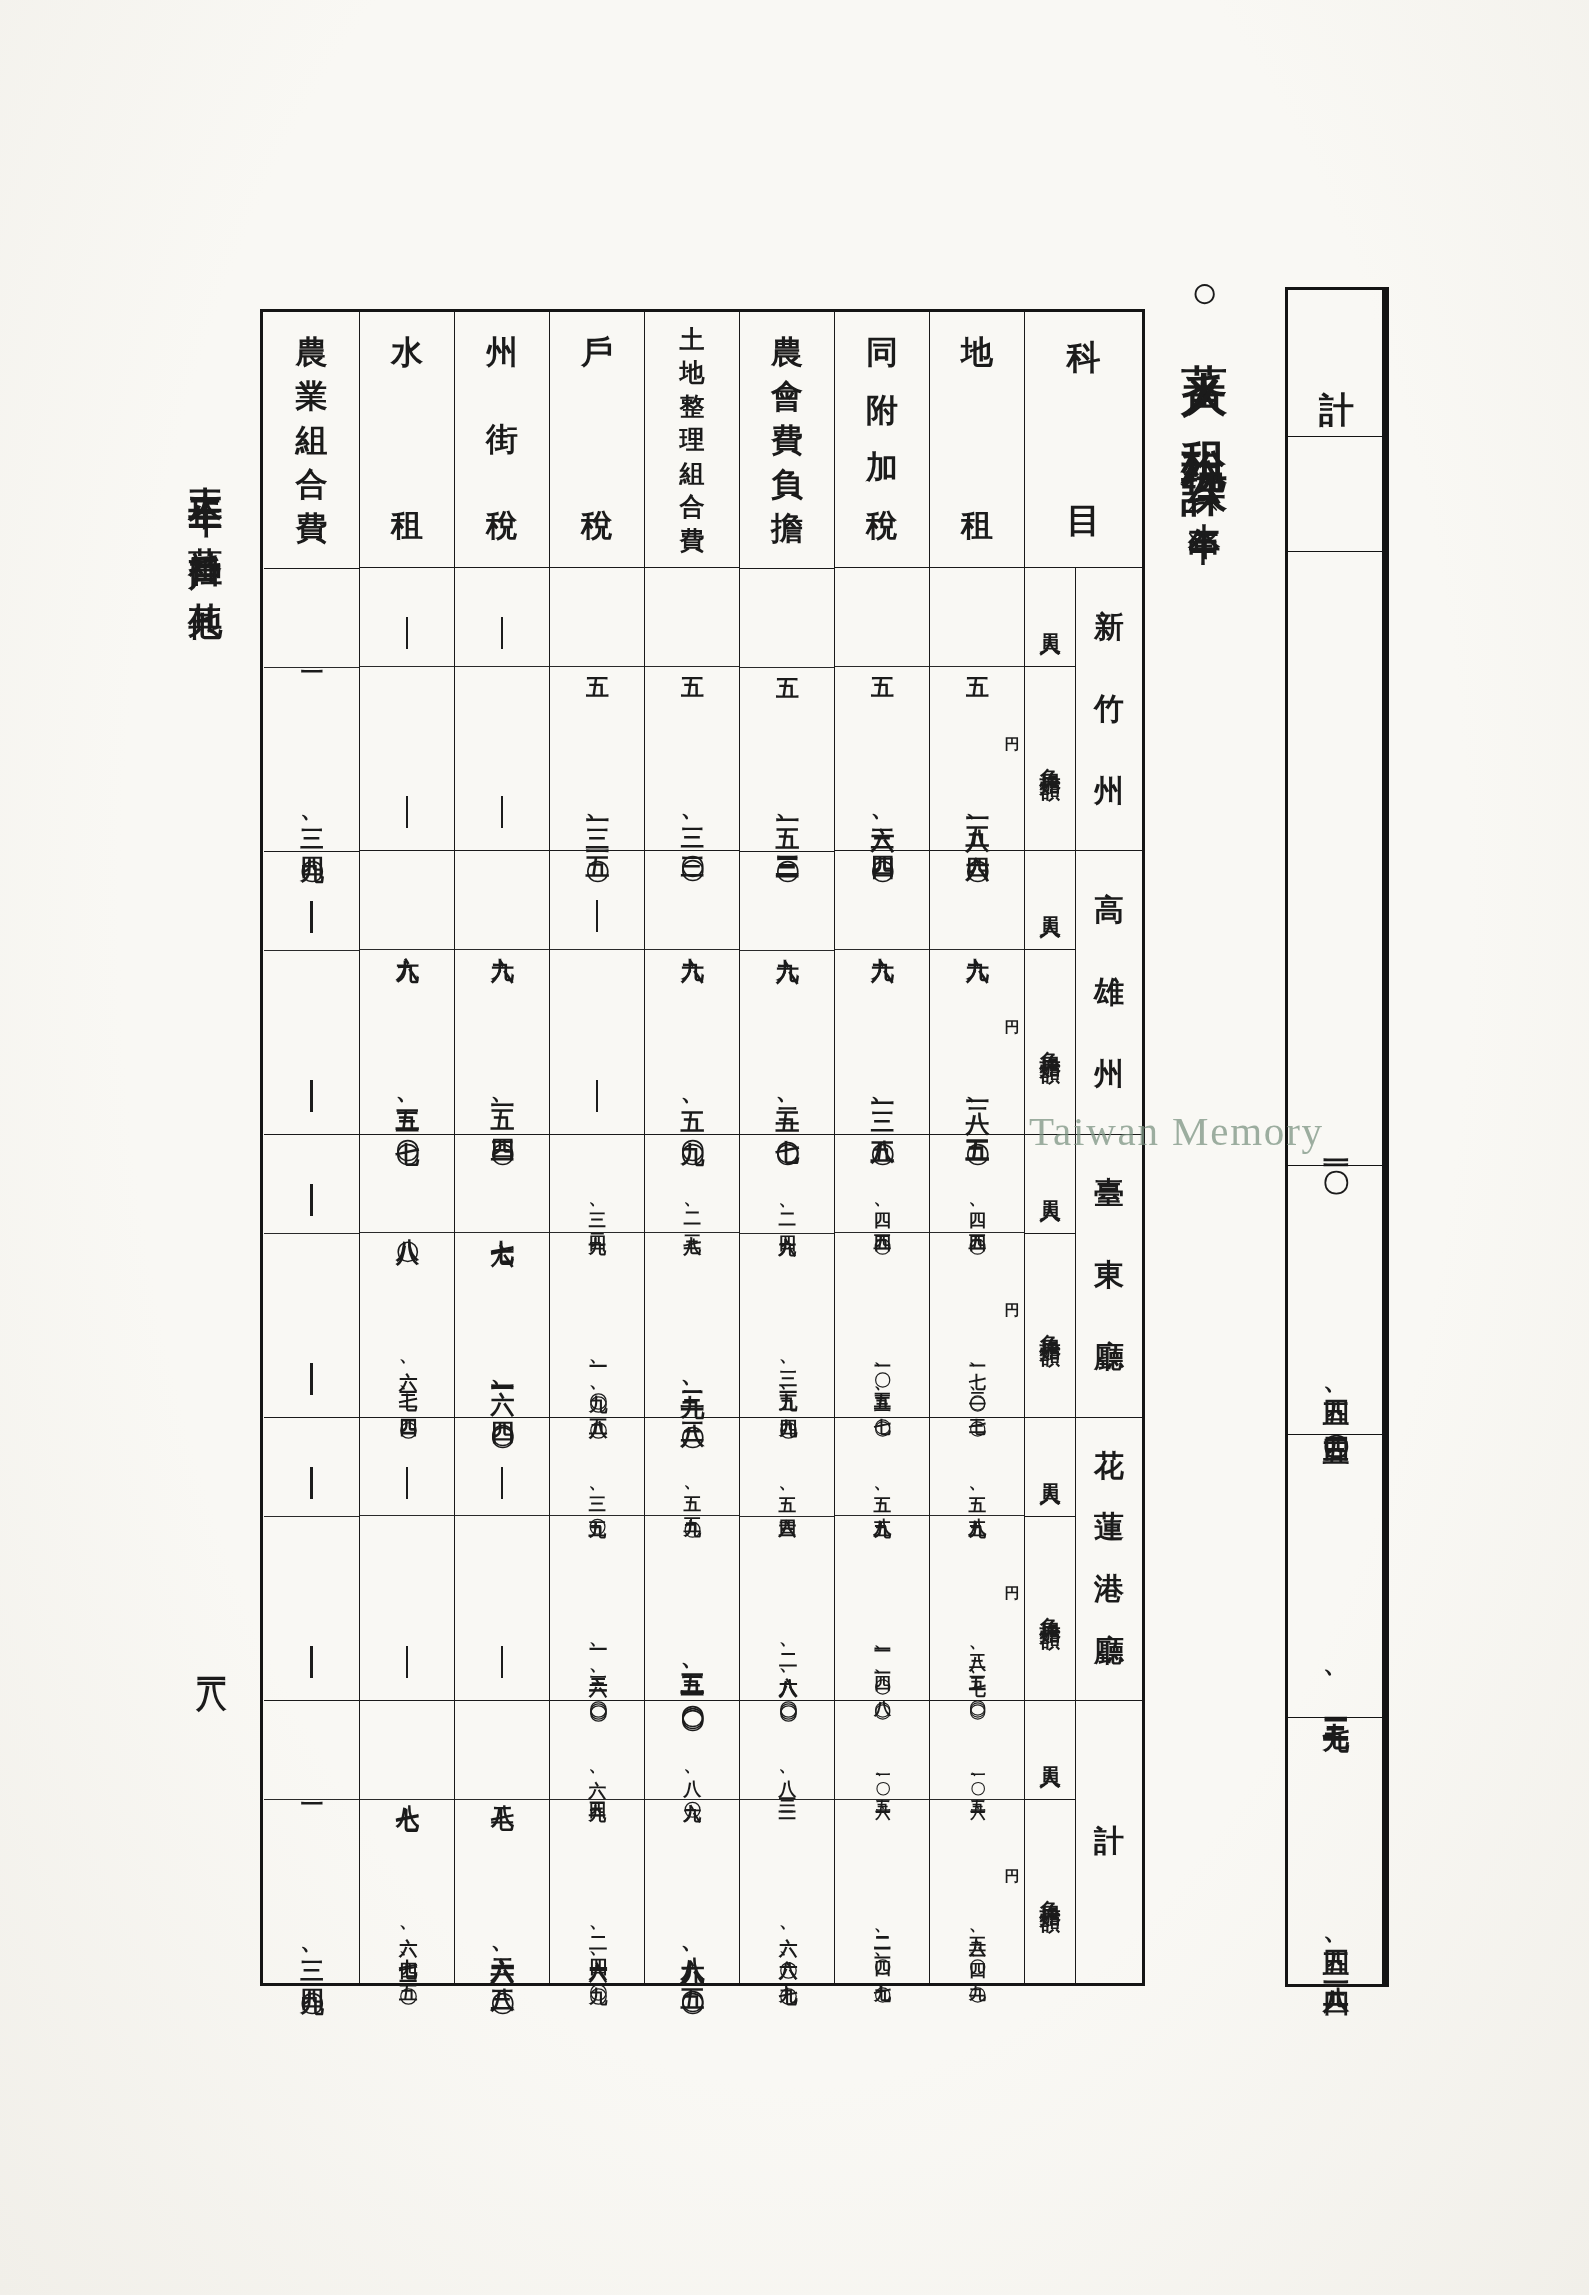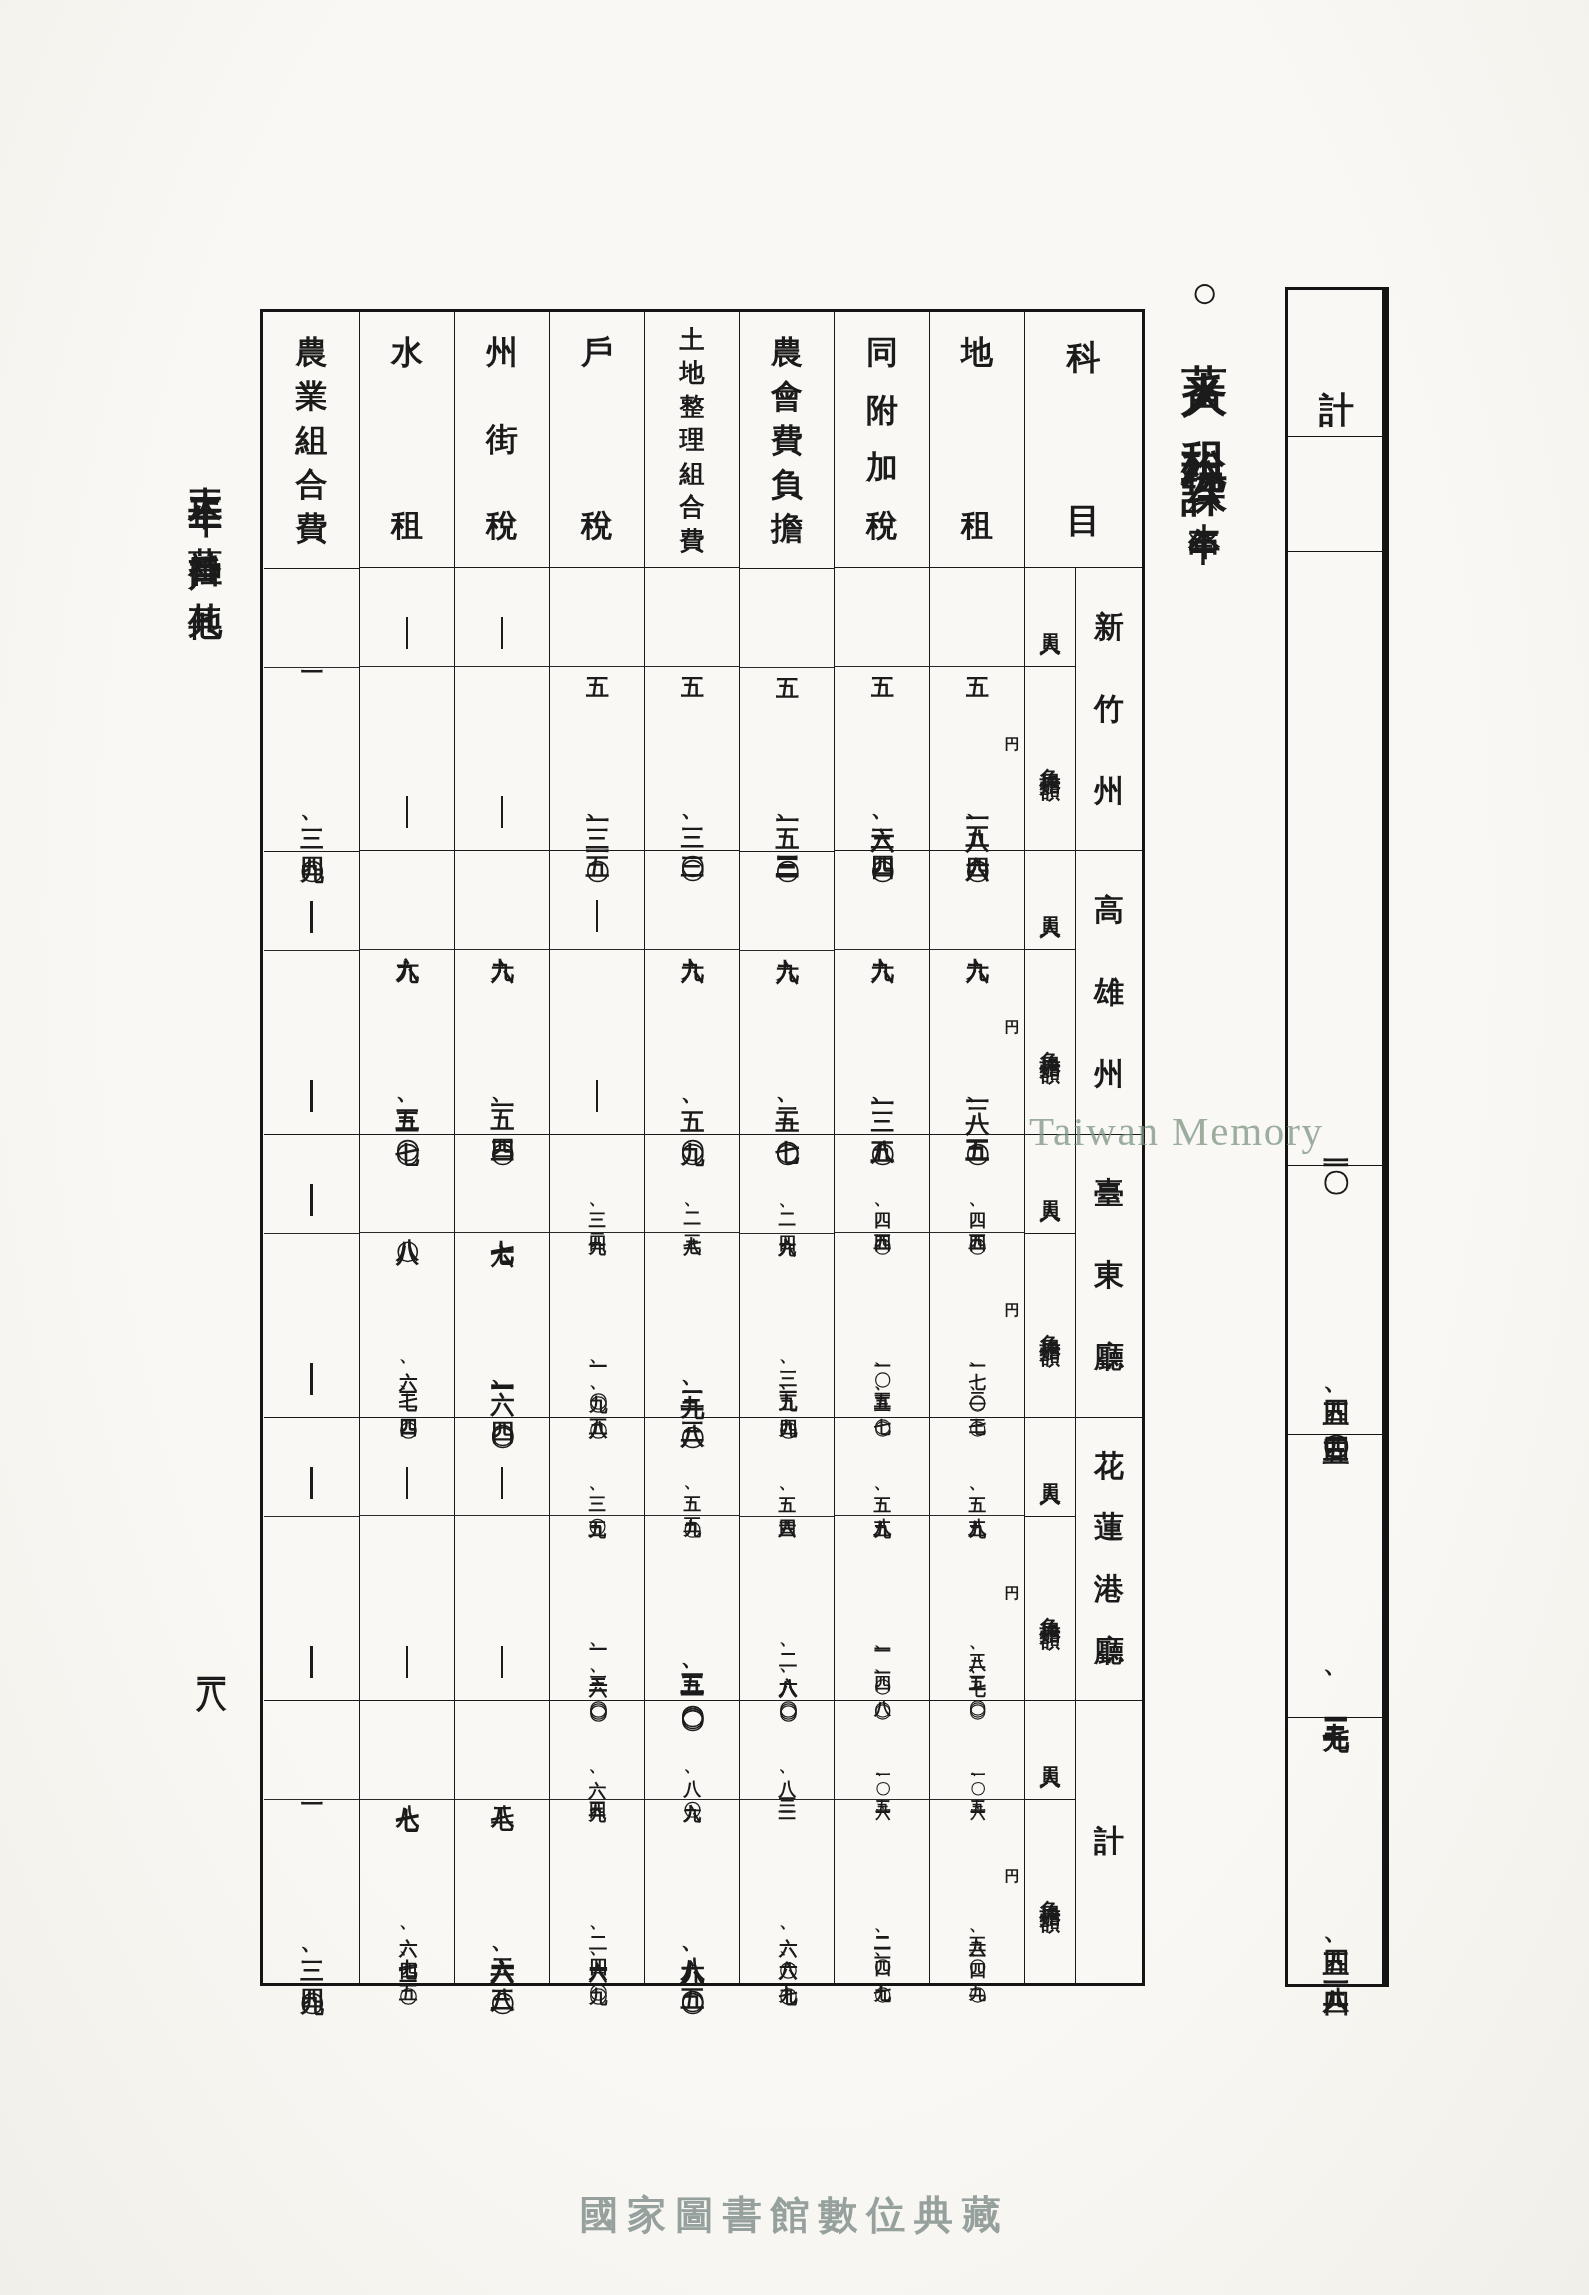--- a/index.html
+++ b/index.html
@@ -479,15 +479,14 @@
       </div>
     </div>
 
   <div class="lmargin vt">大正十三年　蕃社戶口　其他</div>
   <div class="folio vt">八一一</div>
 
   <div class="wm">
     <div class="wm-latin">Taiwan Memory</div>
   </div>
 
-  <div class="footer">國家圖書館數位典藏</div>
 </div>
 
 
 </body></html>

